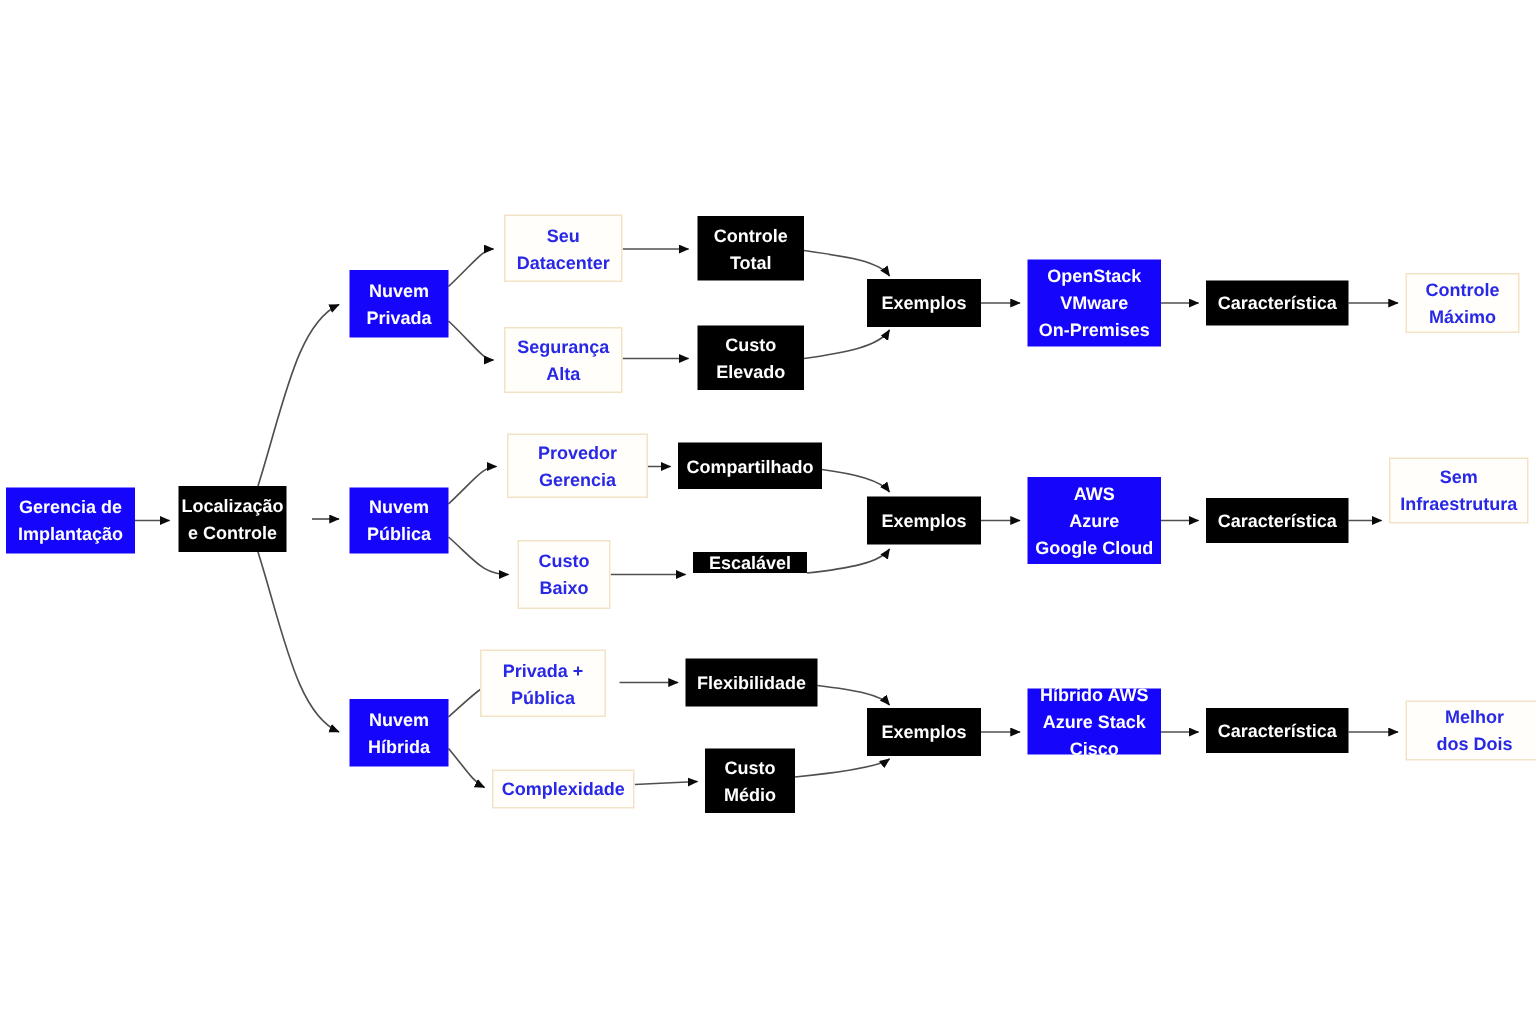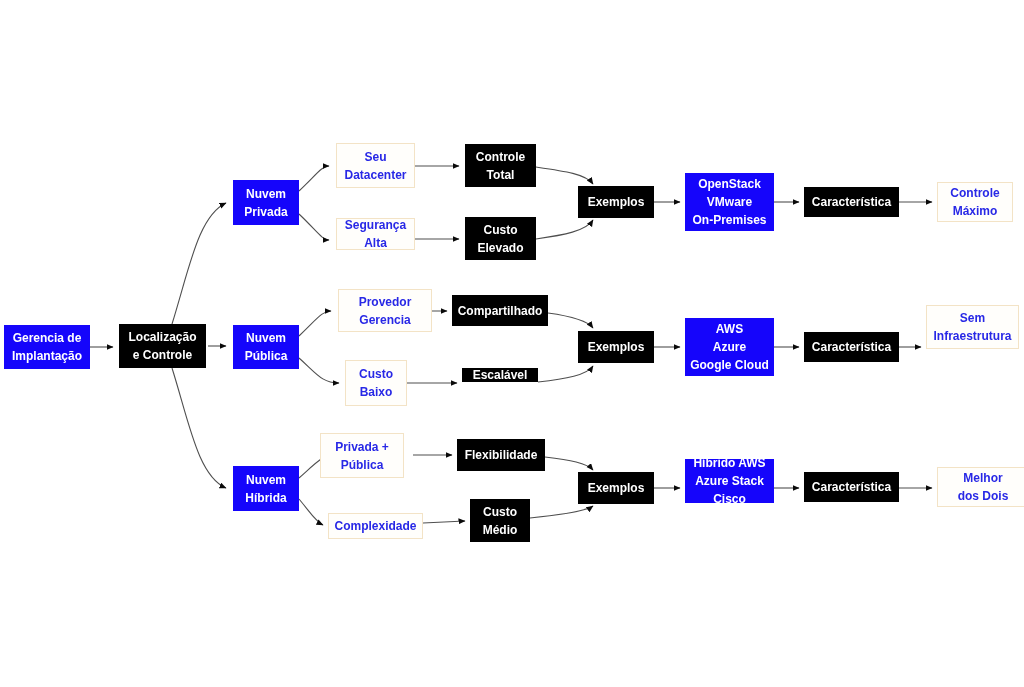--- a/index.html
+++ b/index.html
@@ -71,28 +71,28 @@
       <path d="M545,457 C570,460 587,463 593,470"></path>
       <path d="M530,518 C560,515 586,511 593,506"></path>
       <path d="M654,488 L680,488"></path>
       <path d="M774,488 L799,488"></path>
       <path d="M899,488 L932,488"></path>
     </g>
   </svg>
 
   <div class="node blue" style="left:4px;top:325px;width:86px;height:44px">Gerencia de
 Implantação</div>
-  <div class="node black" style="left:119px;top:324px;width:87px;height:44px">Localização
+  <div class="node black" style="left:119px;top:324px;width:72px;height:44px">Localização
 e Controle</div>
 
   <div class="node blue" style="left:233px;top:180px;width:66px;height:45px">Nuvem
 Privada</div>
   <div class="node white" style="left:336px;top:143px;width:79px;height:45px">Seu
 Datacenter</div>
-  <div class="node white" style="left:336px;top:218px;width:79px;height:32px">Segurança
+  <div class="node white" style="left:336px;top:218px;width:79px;height:44px">Segurança
 Alta</div>
   <div class="node black" style="left:465px;top:144px;width:71px;height:43px">Controle
 Total</div>
   <div class="node black" style="left:465px;top:217px;width:71px;height:43px">Custo
 Elevado</div>
   <div class="node black" style="left:578px;top:186px;width:76px;height:32px">Exemplos</div>
   <div class="node blue" style="left:685px;top:173px;width:89px;height:58px">OpenStack
 VMware
 On-Premises</div>
   <div class="node black" style="left:804px;top:187px;width:95px;height:30px">Característica</div>

